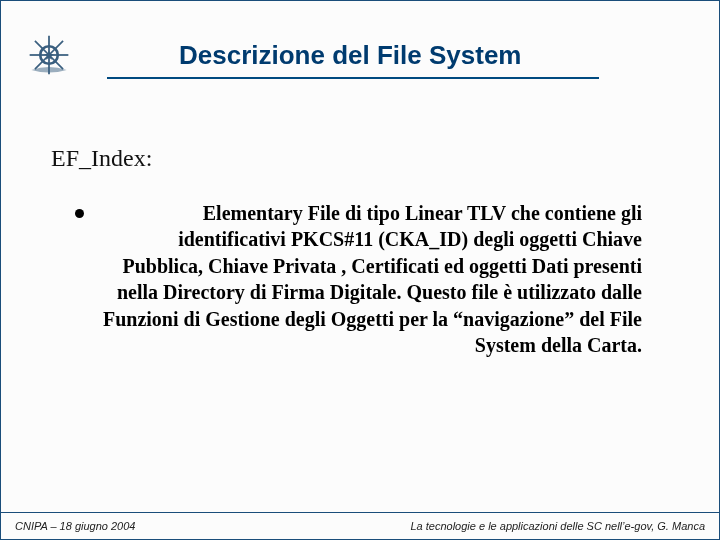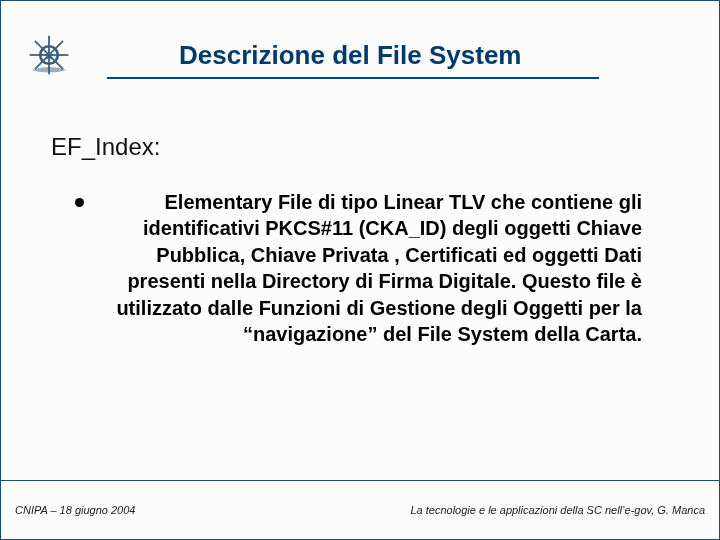--- a/index.html
+++ b/index.html
@@ -35,21 +35,22 @@
     font-weight: bold;
     padding-left: 90px;
   }
   .title-separator {
     width: 492px;
     margin: 6px 0 0 18px;
     border: none;
     border-top: 2px solid #004a80;
   }
   .content {
-    padding: 36px 50px 0 50px;
+    padding: 48px 50px 0 50px;
+    font-family: Liberation Serif, serif;
   }
   .section-heading {
     font-size: 24px;
     color: #111;
     margin: 18px 0 28px 0;
   }
   .bullet-row {
     display: flex;
     align-items: flex-start;
   }
@@ -72,21 +73,21 @@
   .footer {
     position: absolute;
     left: 0;
     right: 0;
     bottom: 0;
     height: 26px;
     border-top: 1px solid #1a4d7a;
     display: flex;
     justify-content: space-between;
     align-items: center;
-    padding: 16px 14px;
+    padding: 0 14px;
     font-size: 11px;
     font-style: italic;
     color: #222;
     background: #fcfcfc;
   }
 </style>
 </head>
 <body>
 
 <div class="header">
@@ -117,14 +118,14 @@
   <div class="section-heading">EF_Index:</div>
 
   <div class="bullet-row">
     <div class="bullet-dot"></div>
     <div class="bullet-text">Elementary File di tipo Linear TLV che contiene gli identificativi PKCS#11 (CKA_ID)  degli oggetti Chiave Pubblica, Chiave Privata , Certificati ed oggetti Dati presenti nella Directory di Firma Digitale. Questo file è  utilizzato dalle Funzioni di Gestione degli Oggetti per la “navigazione” del File System della Carta.</div>
   </div>
 </div>
 
 <div class="footer">
   <span>CNIPA – 18 giugno 2004</span>
-  <span>La tecnologie e le applicazioni della SC nell’e-gov, G. Manca</span>
+  <span>La tecnologie e le applicazioni delle SC nell’e-gov, G. Manca</span>
 </div>
 
 </body></html>

